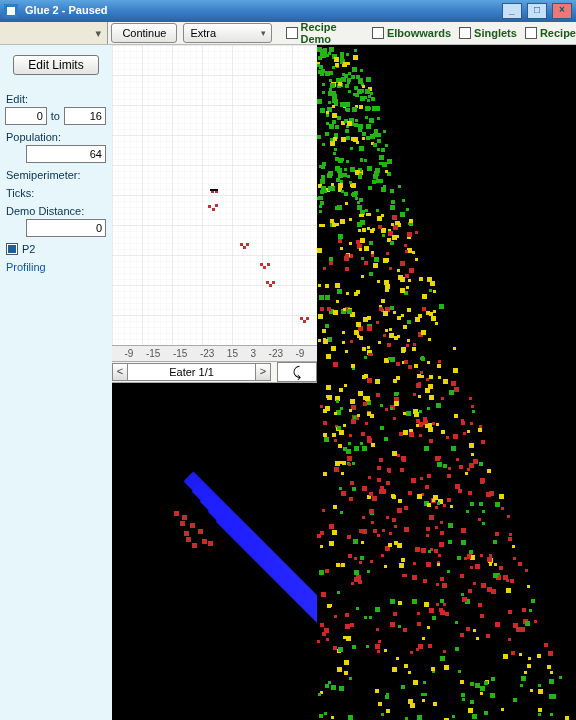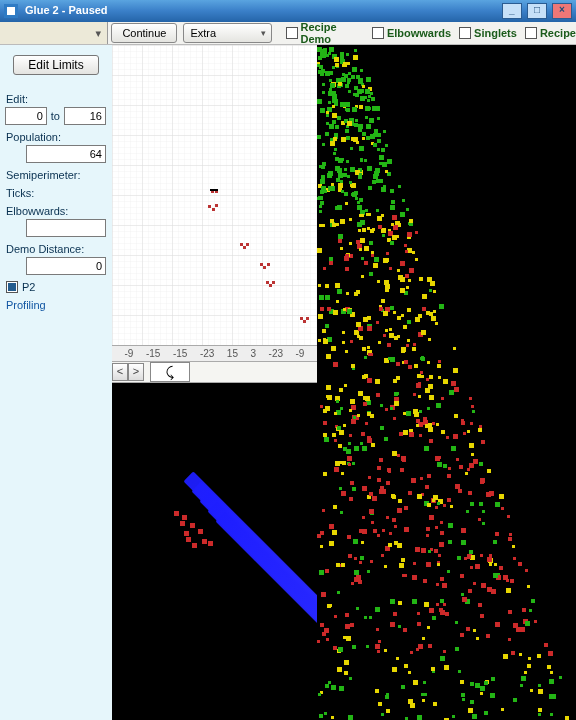--- a/index.html
+++ b/index.html
@@ -126,26 +126,20 @@
                 <input value="64" style="">
               </div>
           </div>
           <div class="fld single">
             <label>Semiperimeter:</label>
           </div>
           <div class="fld single">
             <label>Ticks:</label>
           </div>
           <div class="fld single">
-            <label>Elbowwards:</label>
-            <div class="row">
-                <input value="" style="">
-              </div>
-          </div>
-          <div class="fld single">
             <label>Demo Distance:</label>
             <div class="row">
                 <input value="0" style="">
               </div>
           </div>
           <div class="sidecheck">
             <span class="box"></span>
             <span>P2</span>
           </div>
           <div class="sidelink">Profiling</div>
@@ -196,20 +190,21 @@
           <span>-15</span>
           <span>-15</span>
           <span>-23</span>
           <span>15</span>
           <span>3</span>
           <span>-23</span>
           <span>-9</span>
         </div>
         <div class="eaterrow">
           <span class="navl">&lt;</span>
+          <span class="navc">Eater 1/1</span>
           <span class="navr">&gt;</span>
           <span class="icon"></span>
         </div>
         <div class="blackpane" id="simpane">
             <div class="streak" style="left: 50px; top: 150px;"></div>
             <div class="streak" style="left: 58px; top: 160px;"></div>
             <div class="streak" style="left: 66px; top: 170px;"></div>
             <div class="streak" style="left: 74px; top: 180px;"></div>
             <div class="streak" style="left: 82px; top: 190px;"></div>
             <div class="dot d-red" style="left: 62px; top: 128px; width: 5px; height: 5px;"></div>

